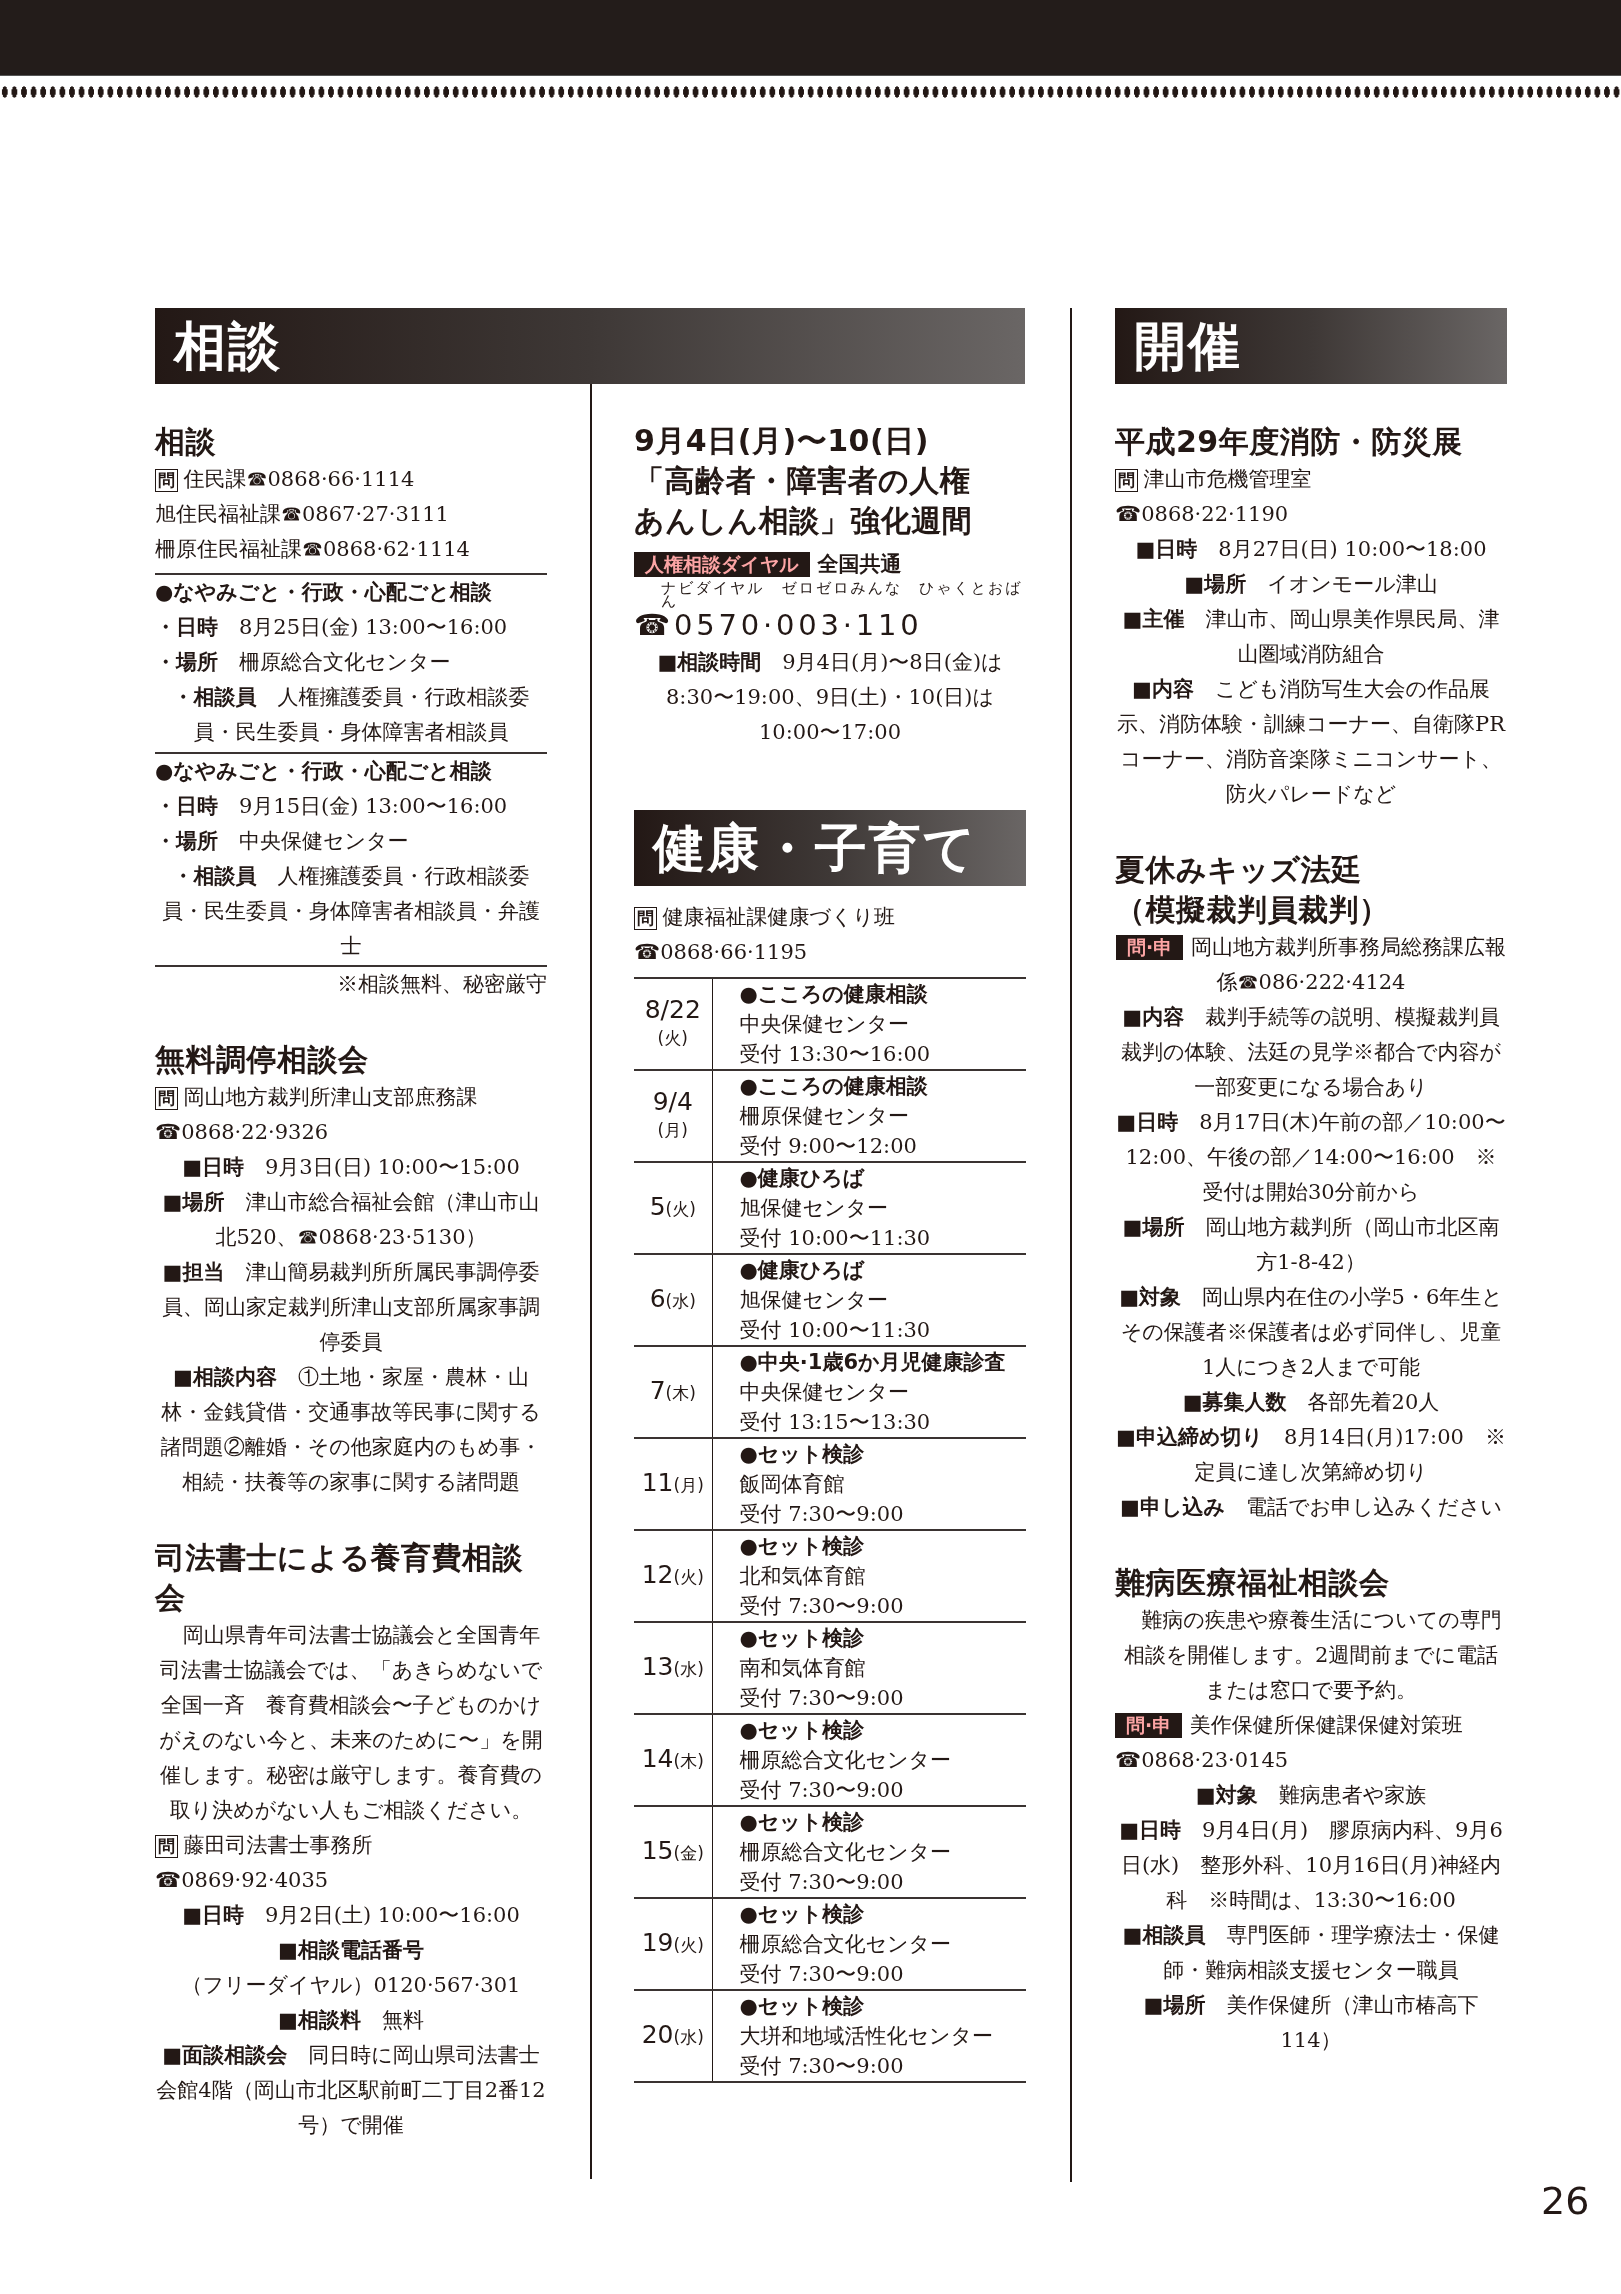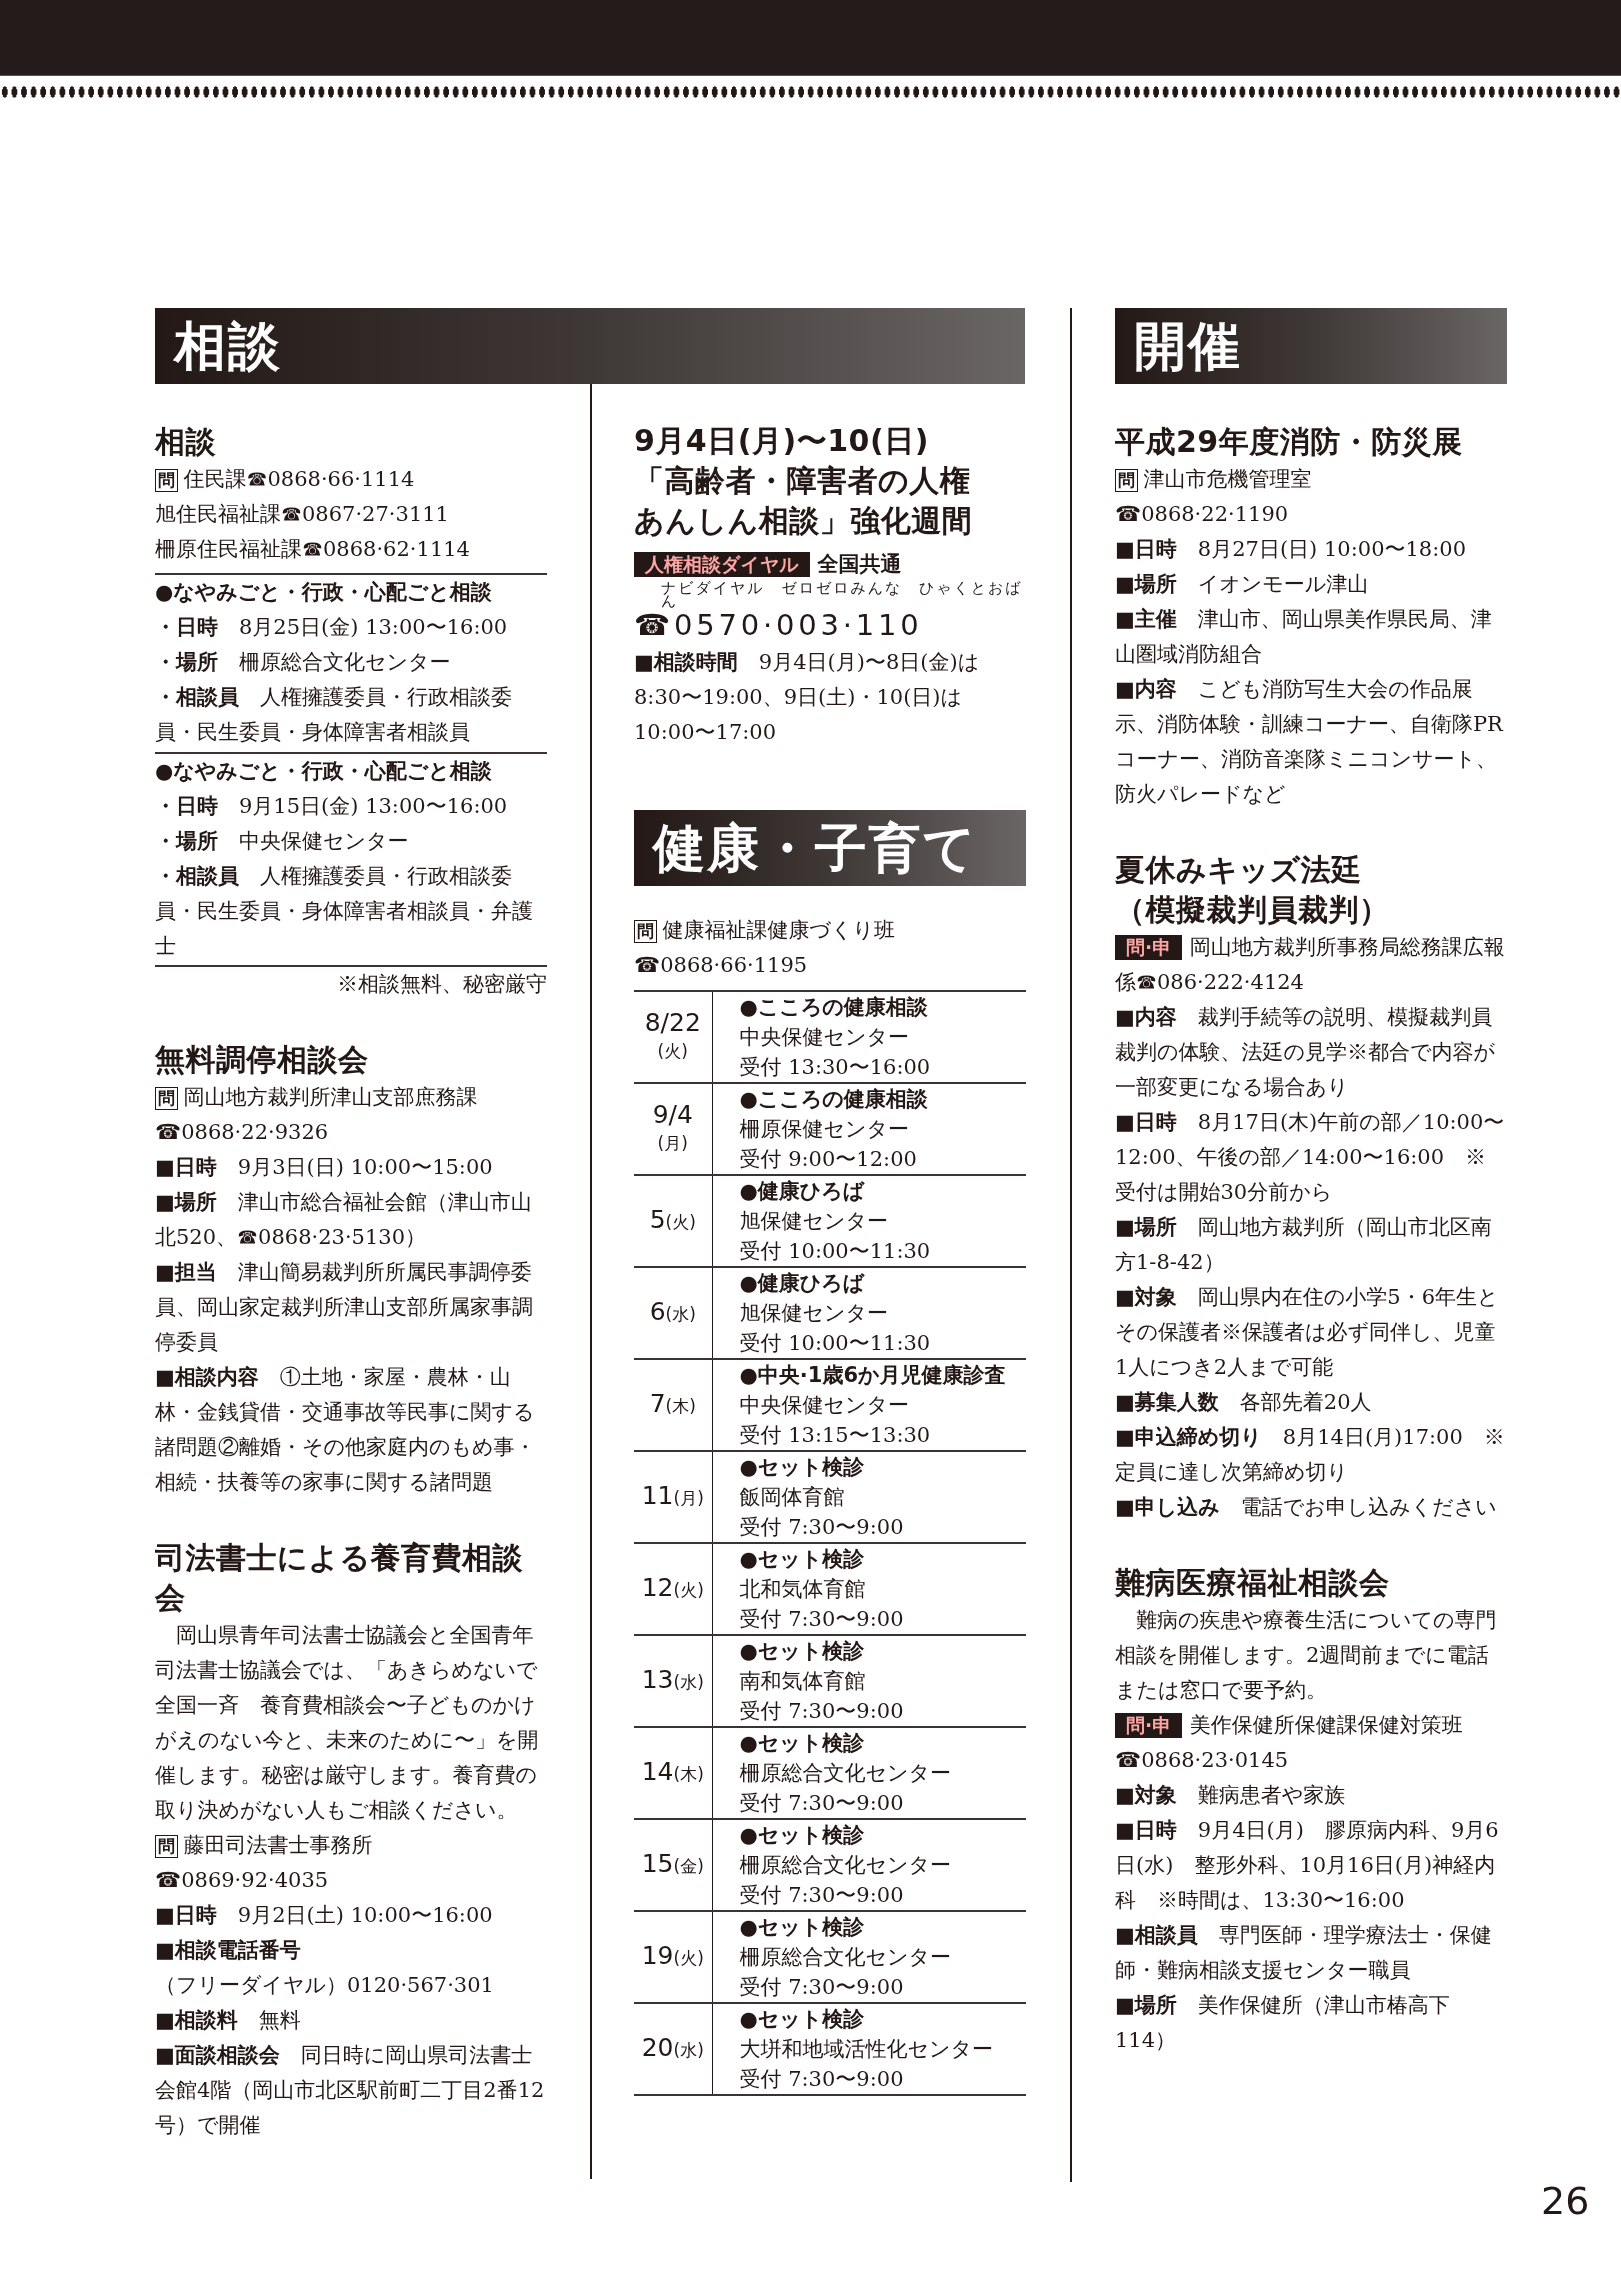--- a/index.html
+++ b/index.html
@@ -23,21 +23,21 @@
   .banner { height: 76px; background: linear-gradient(90deg, #231815 0%, #3e3836 50%, #6a6665 100%);
             color: #fff; font-family: "DejaVu Serif", serif; font-size: 52px; font-weight: bold;
             line-height: 76px; padding-left: 19px; letter-spacing: 1.9px; }
   .banner-left { width: 870px; }
   .banner-right { width: 392px; }
   .banner-mid { width: 392px; }
 
   h2 { font-family: "DejaVu Sans", "Liberation Sans", sans-serif; font-weight: bold; font-size: 30px; line-height: 40px; color: #231815; letter-spacing: 0.5px; }
   .sec { margin-top: 38px; }
   .line { font-size: 21px; line-height: 35px; white-space: nowrap; }
-  .wrap { font-size: 21px; line-height: 35px; }
+  .wrap { font-size: 21px; line-height: 35px; text-align: center; }
   .b { font-family: "DejaVu Sans", sans-serif; font-weight: bold; }
   .tag { display: inline-block; border: 1.9px solid #231815; font-family: "DejaVu Sans", sans-serif; font-weight: bold; font-size: 17px; line-height: 21px; padding: 0 1.9px; margin-right: 5.7px; }
   .tag-dark { display: inline-block; background: #231815; color: #fca5a5; font-family: "DejaVu Sans", sans-serif; font-weight: bold; font-size: 19px; line-height: 25px; padding: 0 11px; margin-right: 7.6px; }
   .rule { border-top: 2.9px solid #3a3331; }
   .right { text-align: right; }
   .indent { text-indent: 1em; }
 
   .sched { width: 392px; border-collapse: collapse; margin-top: 7.6px; }
   .sched td { border-top: 2.9px solid #3a3331; vertical-align: middle; }
   .sched tr:last-child td { border-bottom: 2.9px solid #3a3331; }
@@ -112,21 +112,21 @@
     <h2>「高齢者・障害者の人権</h2>
     <h2>あんしん相談」強化週間</h2>
     <div class="line" style="margin-top:5.7px"><span class="tag-dark">人権相談ダイヤル</span><span class="b">全国共通</span></div>
     <div class="ruby">ナビダイヤル　ゼロゼロみんな　ひゃくとおばん</div>
     <div class="bigtel">☎0570·003·110</div>
     <div class="wrap" style="margin-top:3.8px"><span class="b">■相談時間</span>　<span>9月4日(月)〜8日(金)は8:30〜19:00、9日(土)・10(日)は10:00〜17:00</span></div>
   </div>
 
   <div class="banner banner-mid" style="margin-top:60px">健康・子育て</div>
 
-  <div style="margin-top:27px">
+  <div style="margin-top:14px">
     <div class="line"><span class="tag">問</span><span>健康福祉課健康づくり班</span></div>
     <div class="line">☎0868·66·1195</div>
     <table class="sched">
       <tbody>
         <tr>
             <td class="d">
               <div>8/22</div>
               <div class="wk">(火)</div>
             </td>
             <td class="c">

